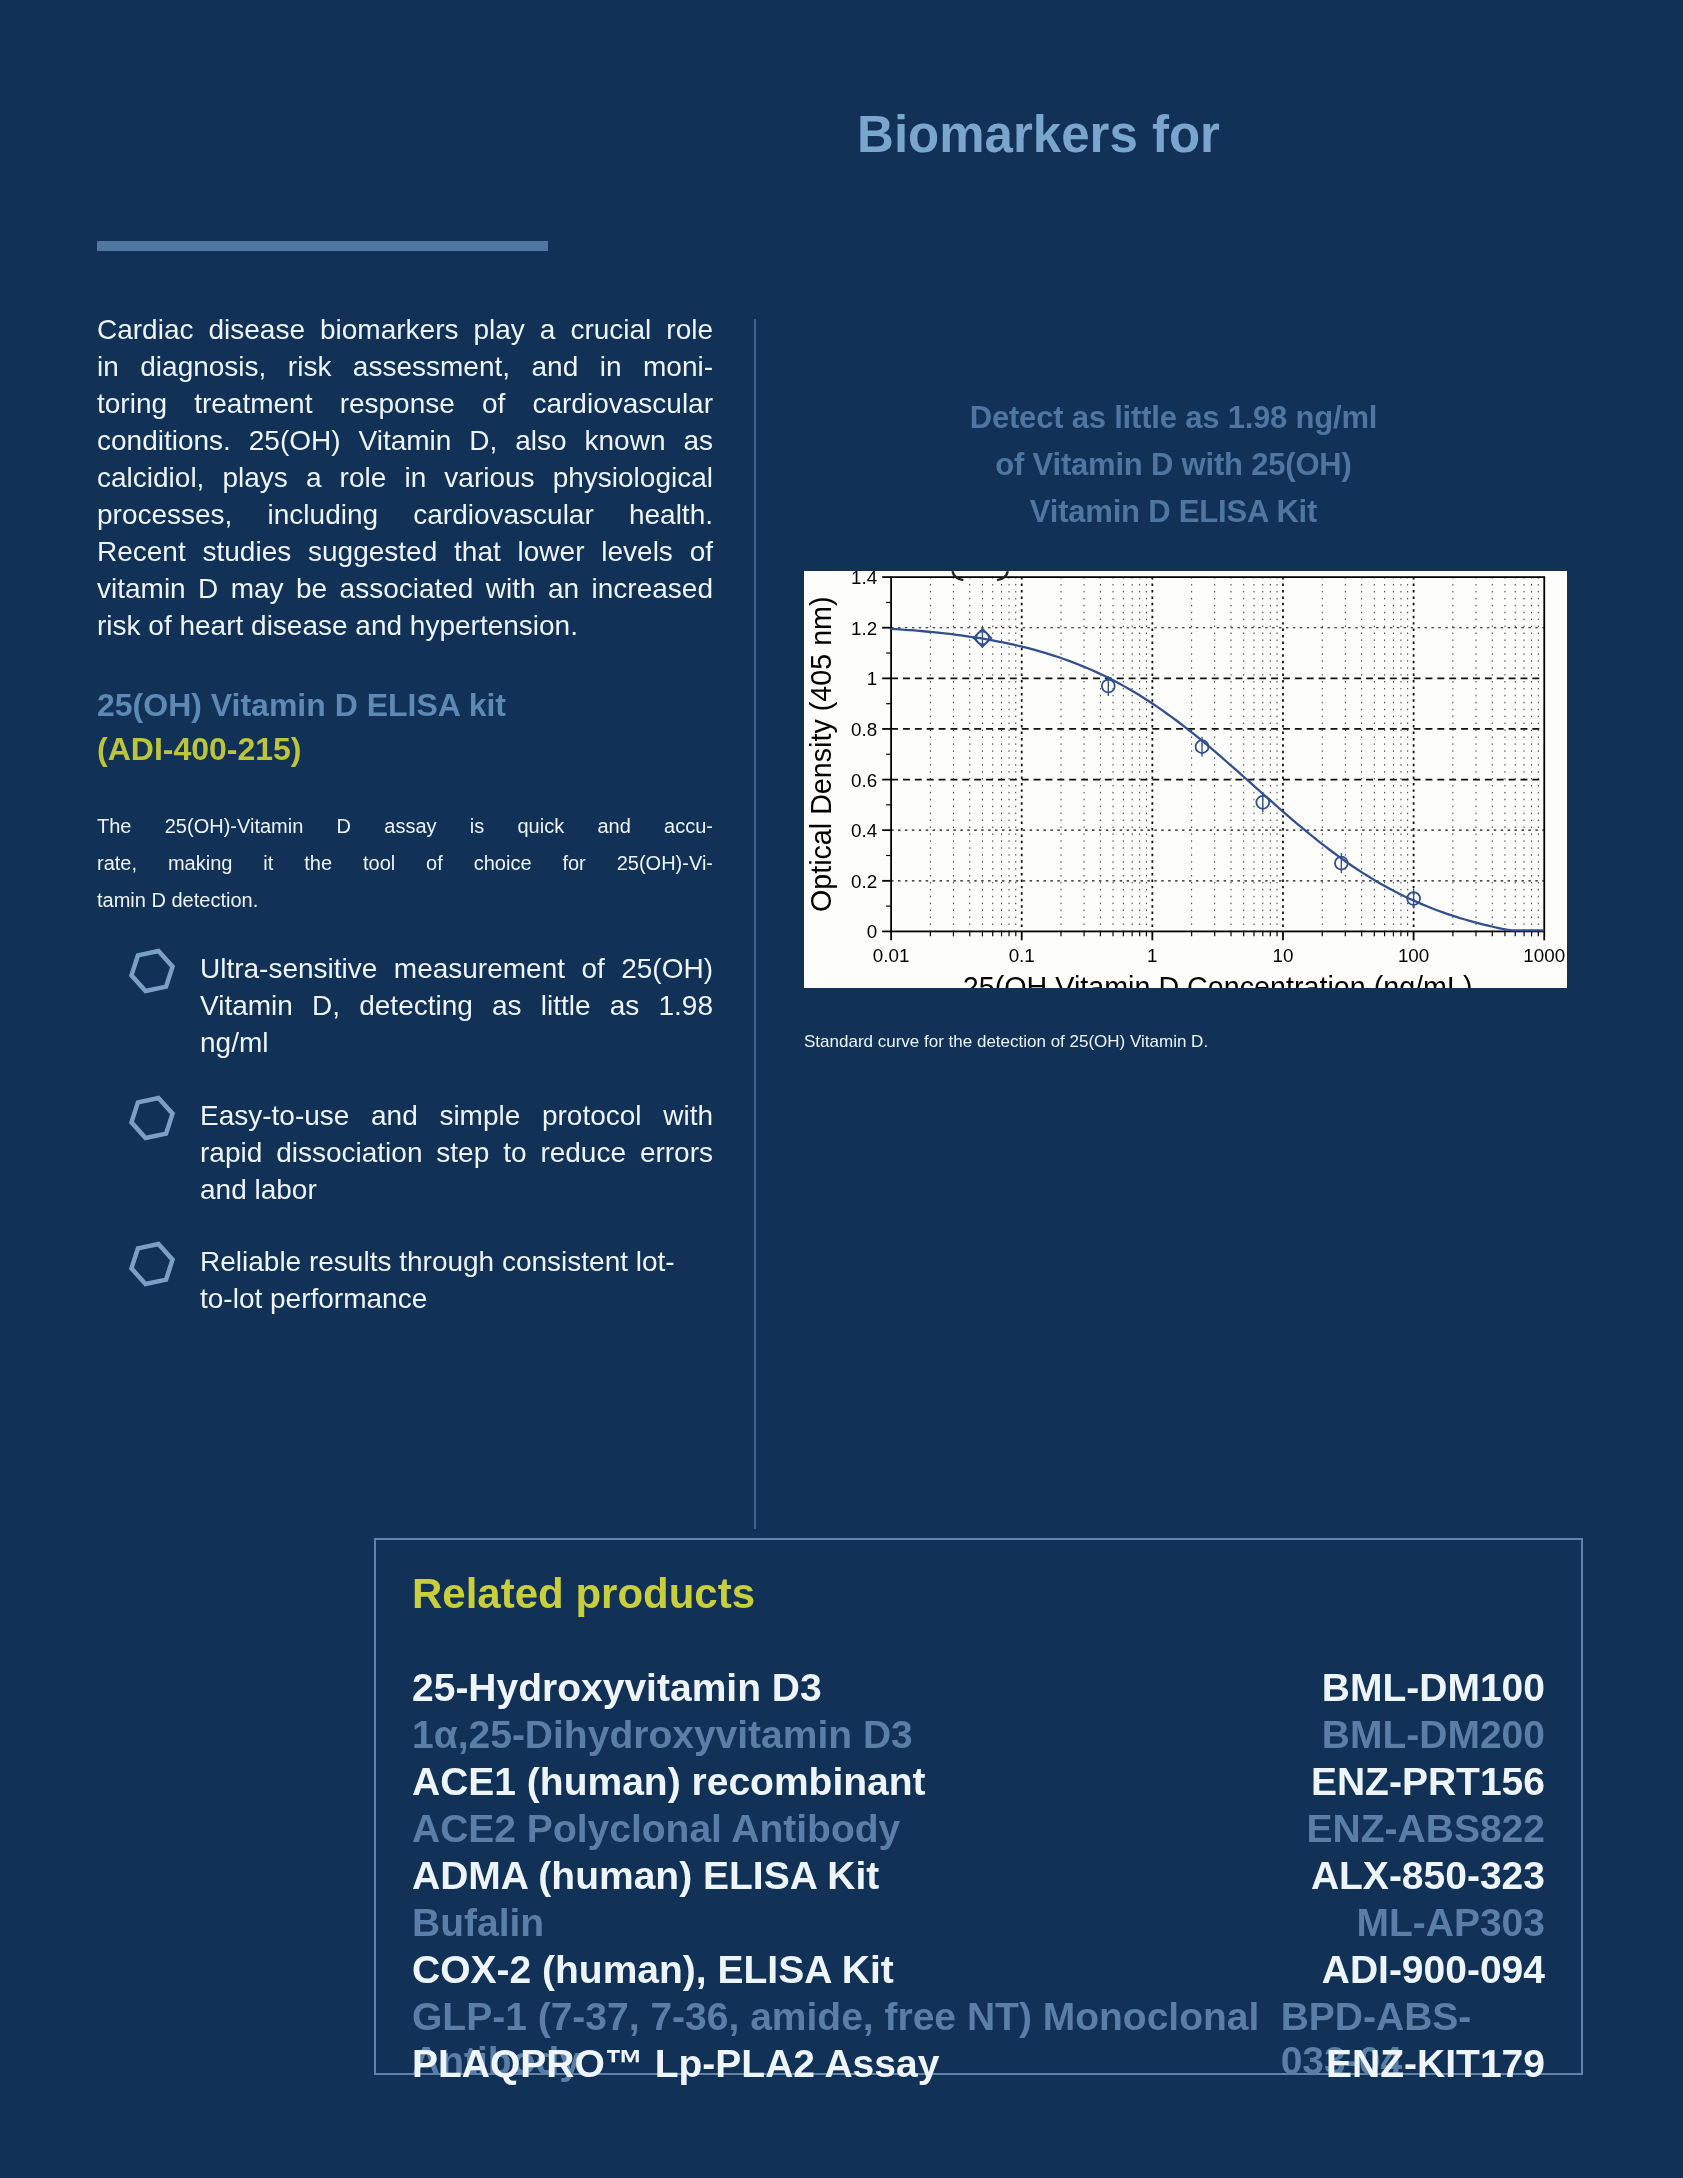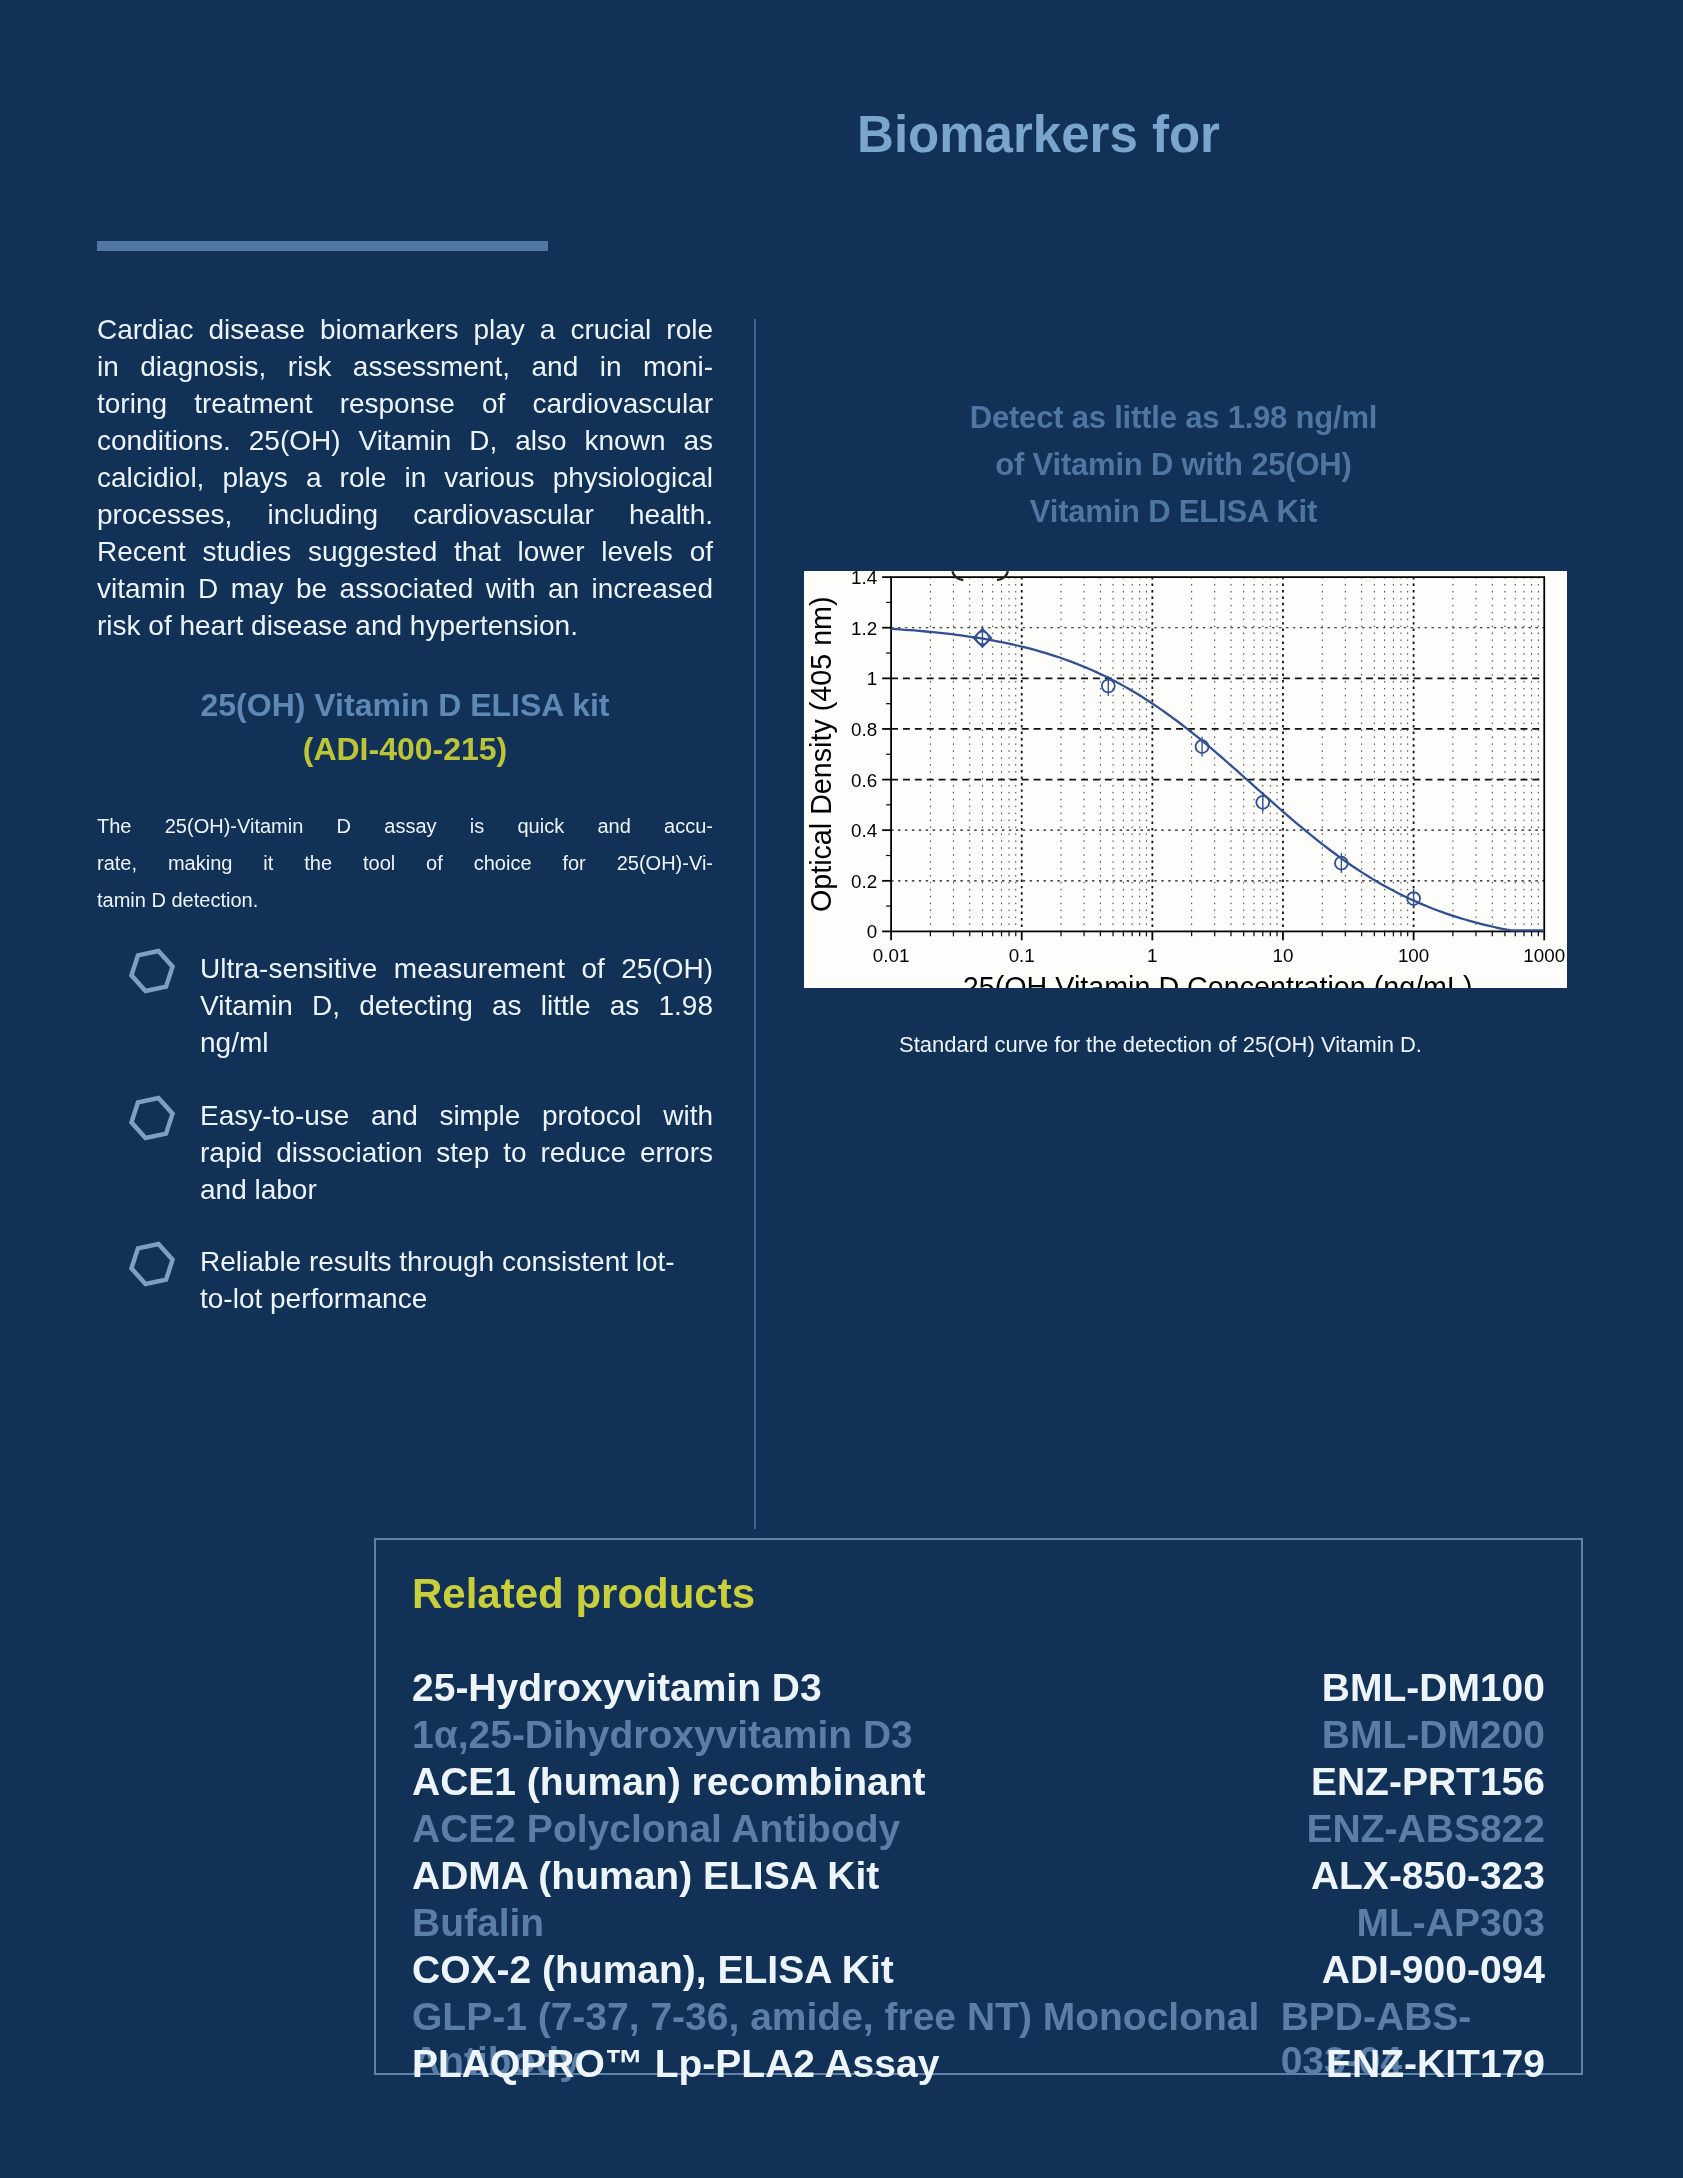--- a/index.html
+++ b/index.html
@@ -27,21 +27,21 @@
     left:97px; top:241px; width:451px; height:10px; background:var(--bar);
   }
   
   .intro{
     left:97px; top:311px; width:616px;
     font-size:28px; line-height:37px; color:var(--text);
   }
   .just{text-align:justify; text-align-last:justify;}
   .kit-title{
     left:97px; top:683px; width:616px;
-    font-size:32px; line-height:44px; font-weight:bold; color:var(--kit);text-align:center;
+    font-size:32px; line-height:44px; font-weight:bold; color:var(--kit);
   }
   .kit-code{color:var(--yellow); font-weight:bold;}
   .kit-body{
     left:97px; top:808px; width:616px;
     font-size:20px; line-height:37px;
   }
   .bullet{left:127px; width:586px;}
   .bullet .hexwrap{position:absolute; left:0; top:-4px; width:50px; height:50px;}
   .bullet .btext{margin-left:73px; font-size:28px; line-height:37px;}
   .b1{top:950px;} .b2{top:1097px;} .b3{top:1243px;}
@@ -51,22 +51,22 @@
   .detect{
     left:764px; top:394px; width:819px;
     text-align:center; font-weight:bold; font-size:31px; line-height:47px;
     color:var(--steel); letter-spacing:-0.2px;
   }
   .chart-panel{
     left:804px; top:571px; width:763px; height:417px; background:#fdfdfc;
   }
   .chart-panel svg{display:block; width:763px; height:417px;}
   .caption{
-    left:779px; top:1032px; width:763px;
-    text-align:center; font-size:22px; color:var(--text);
+    left:804px; top:1032px; width:763px;
+    text-align:left; font-size:17px; color:var(--text);
   }
   
   .related{
     left:374px; top:1538px; width:1209px; height:537px;
     border:2px solid var(--border); padding:26px 36px 0 36px;
   }
   .rel-head{
     font-size:42px; font-weight:bold; color:var(--relyellow); margin-top:4px;
   }
   .rel-rows{margin-top:48px;}

